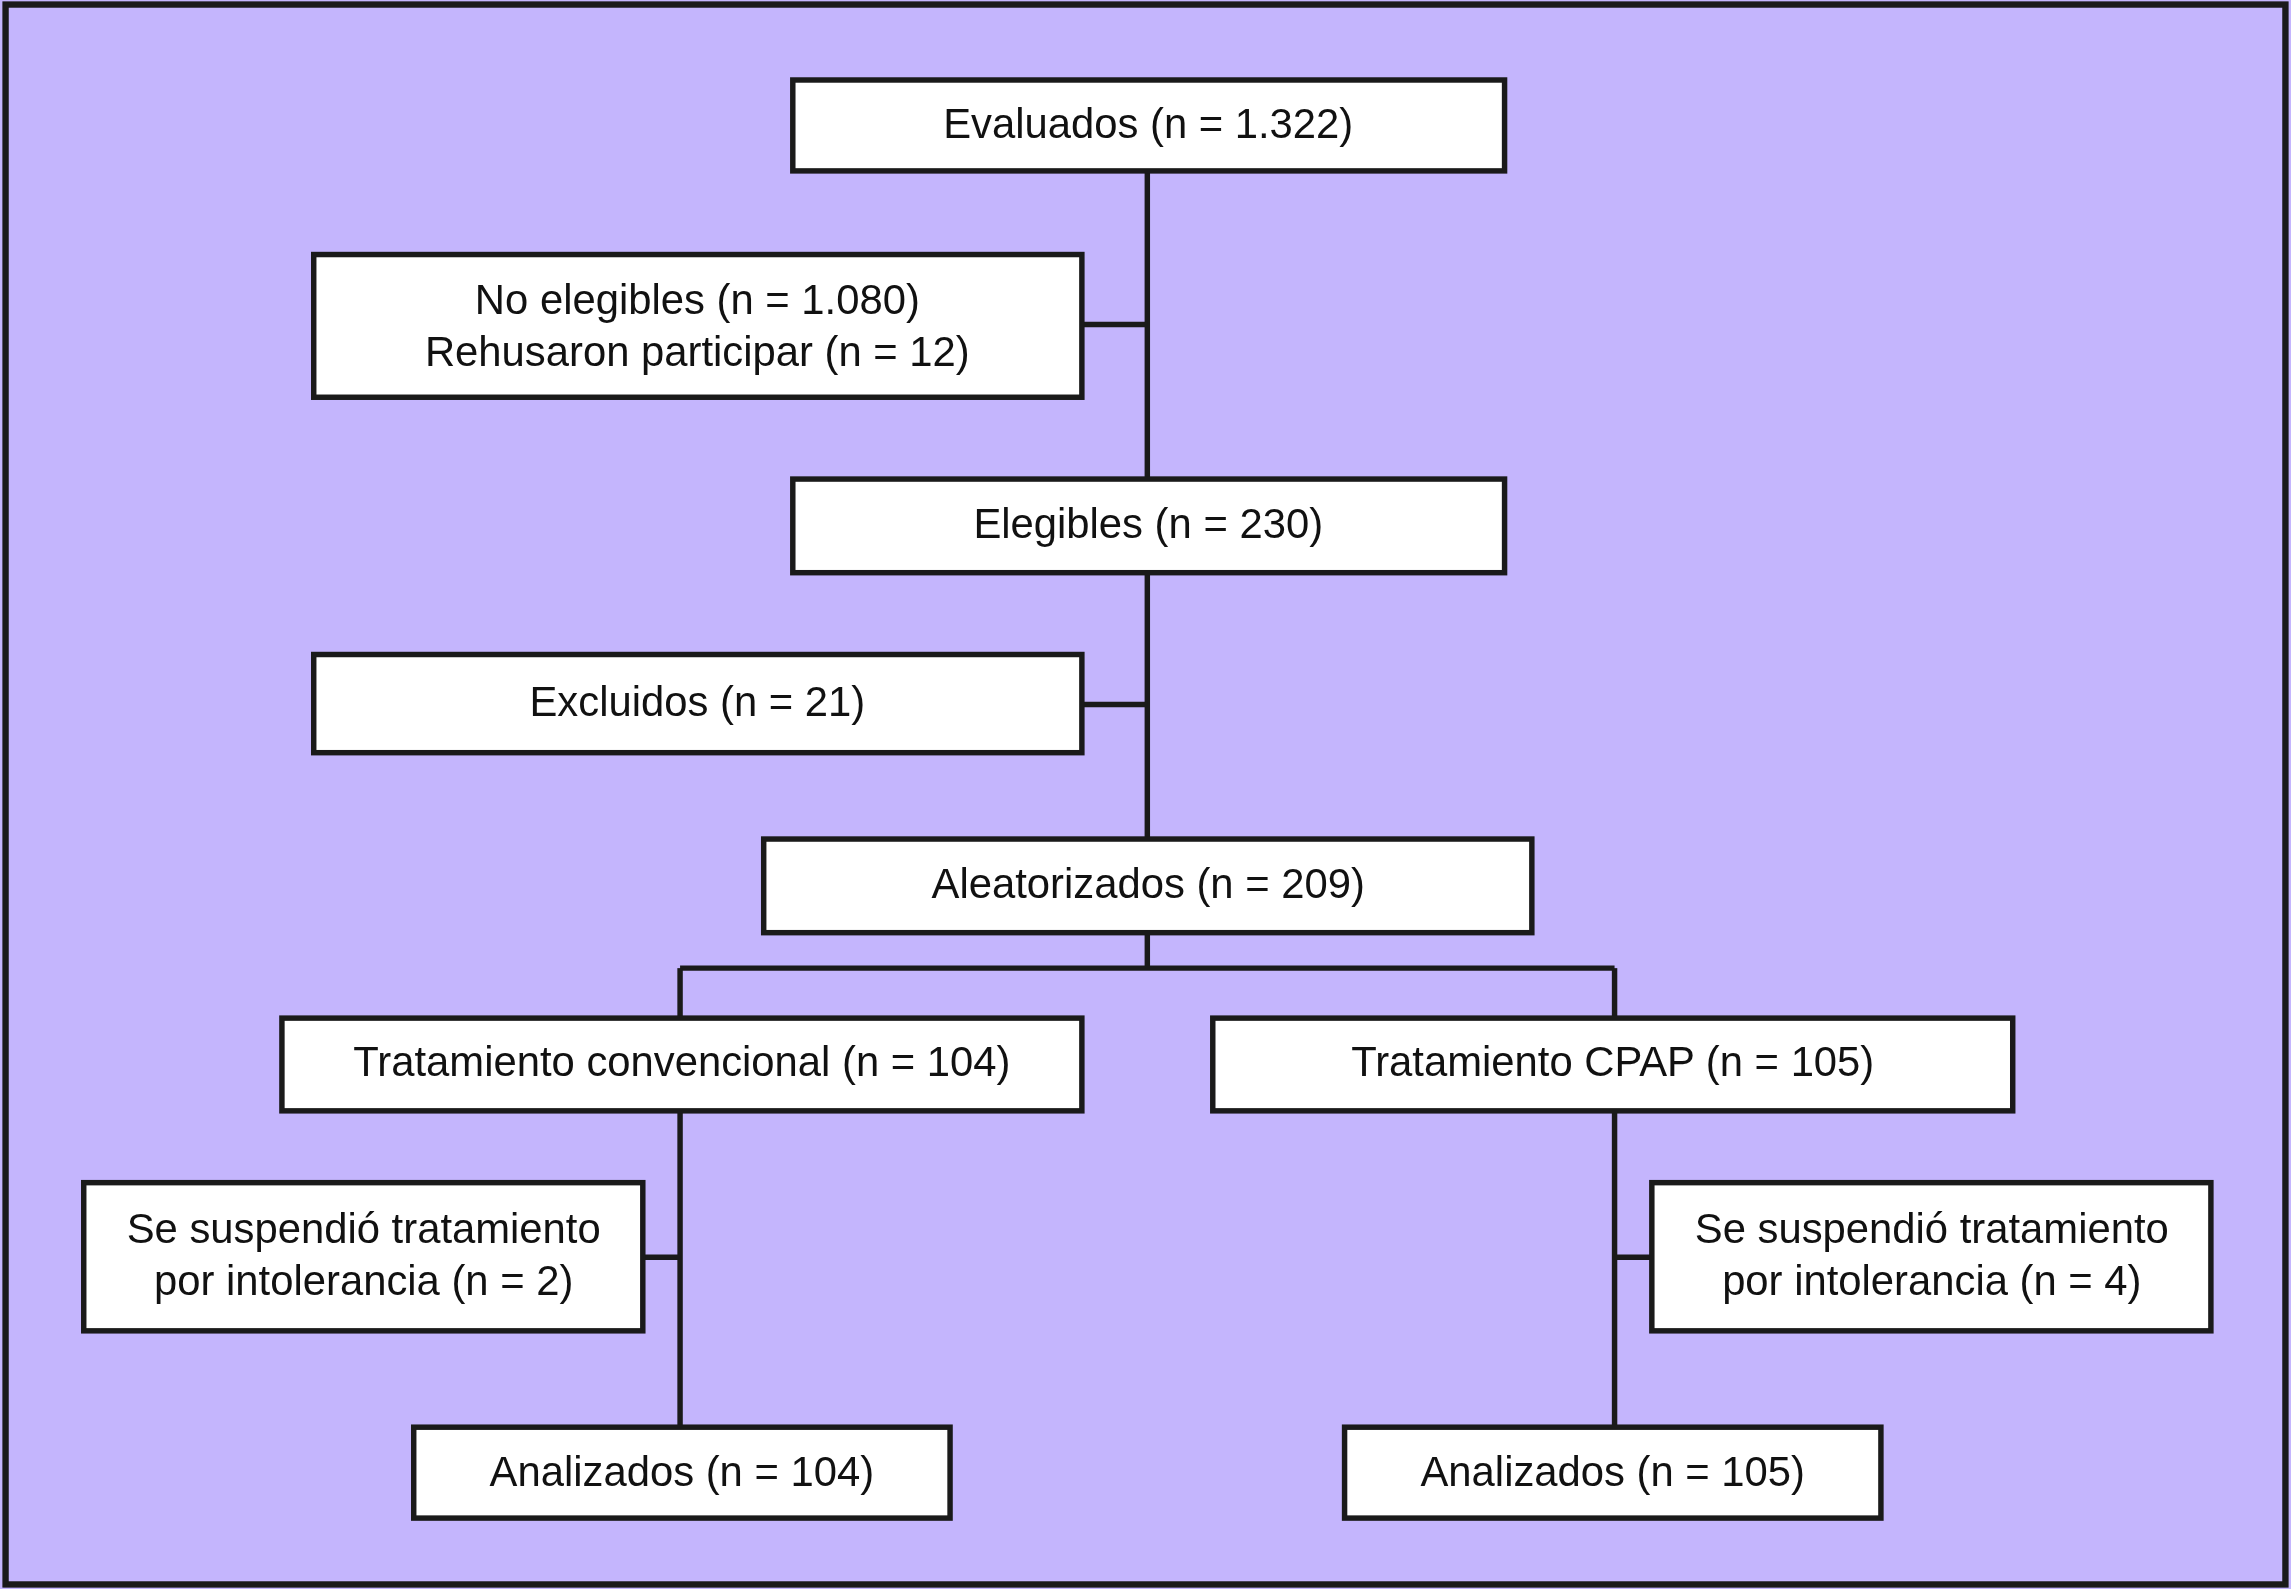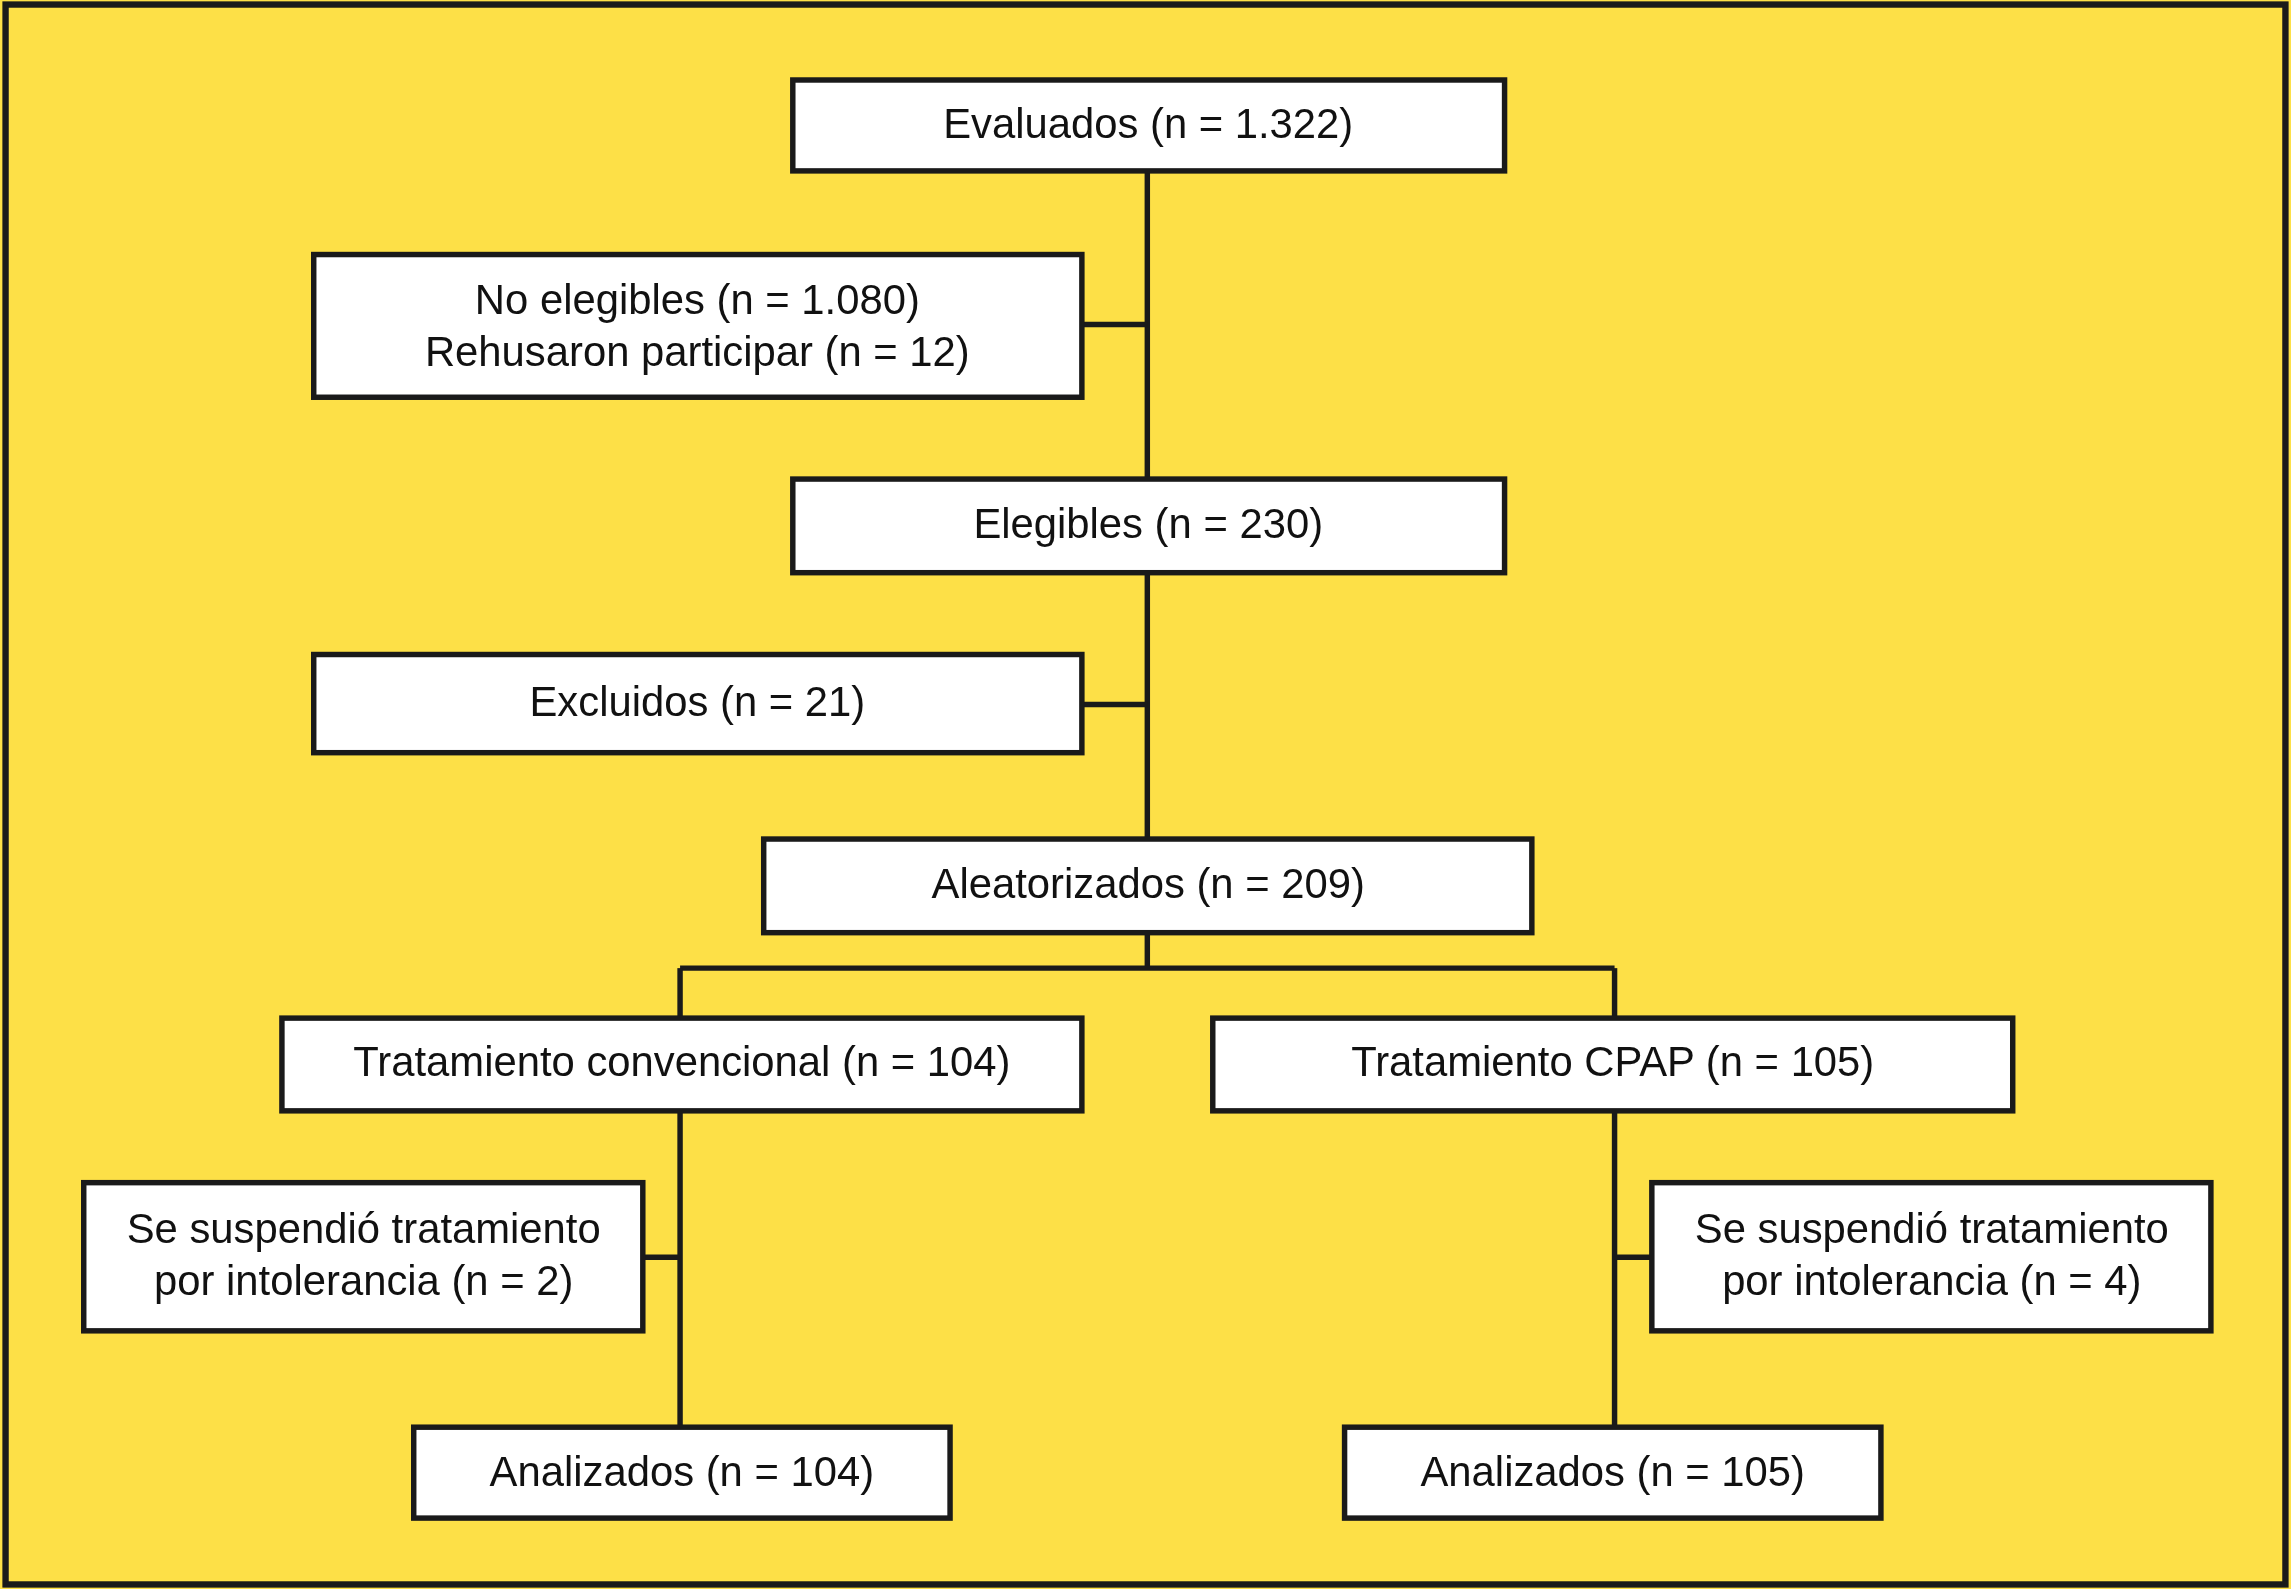--- a/index.html
+++ b/index.html
@@ -7,21 +7,21 @@
     padding: 0;
     background: #ffffff;
   }
   body {
     font-family: "Liberation Sans", sans-serif;
   }
   #figure-root {
     position: relative;
     width: 2291px;
     height: 1589px;
-    background: #fde047;
+    background: #c4b5fd;
     overflow: hidden;
     text-align: right;
   }
   #flow-svg {
     position: absolute;
     top: 0;
     left: 0;
     width: 2291px;
     height: 1589px;
     display: block;

